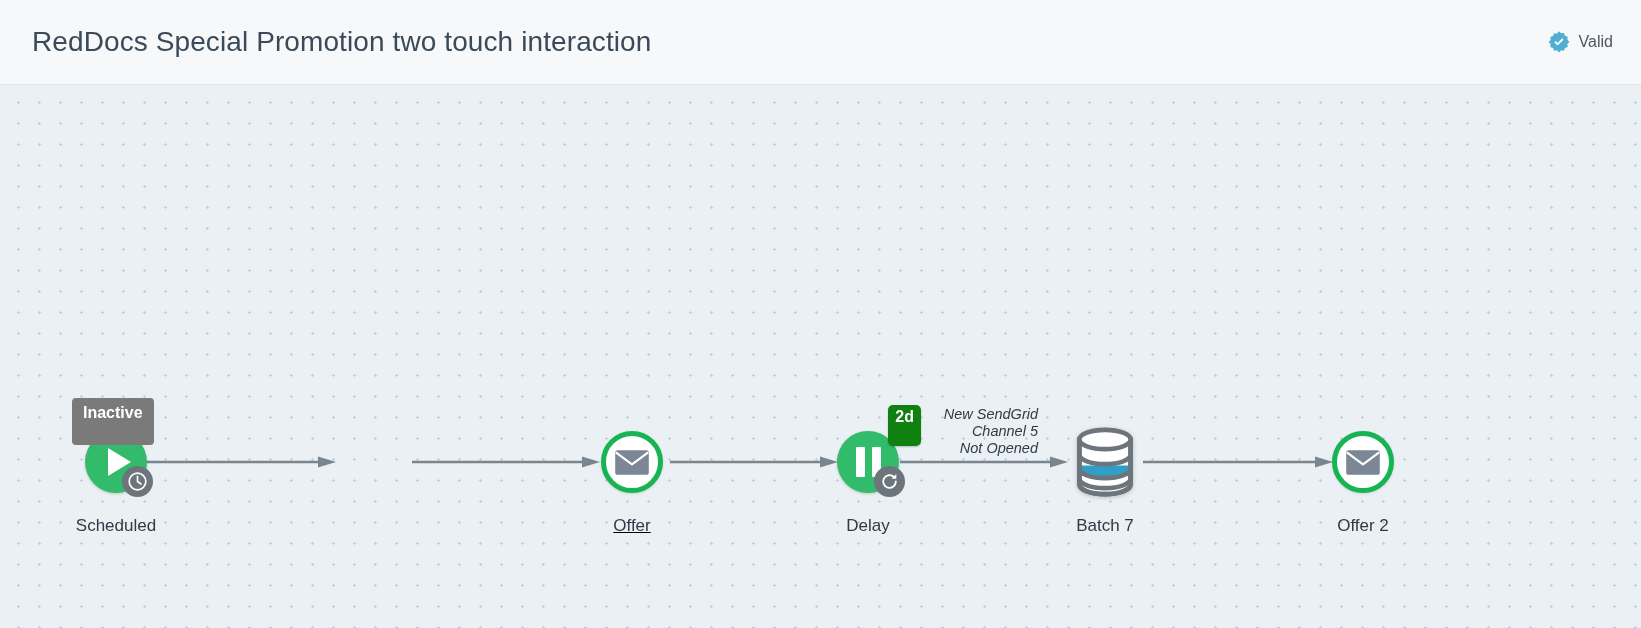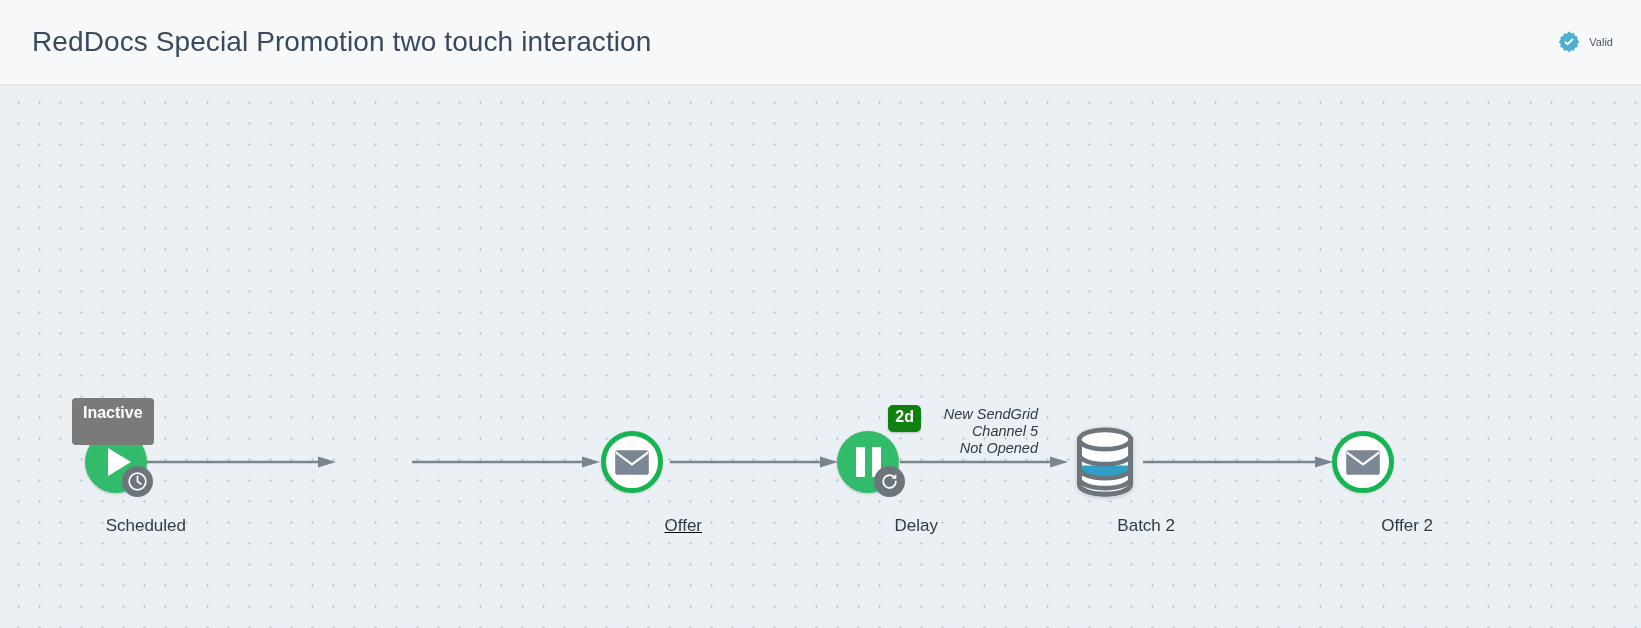--- a/index.html
+++ b/index.html
@@ -36,21 +36,21 @@
   }
   .header-status {
     position: absolute;
     right: 28px;
     top: 30px;
     display: flex;
     align-items: center;
     gap: 8px;
   }
   .status-label {
-    font-size: 11px;
+    font-size: 16px;
     color: #4a5866;
   }
   .valid-badge-icon {
     width: 24px;
     height: 24px;
     display: block;
   }
 
   
   .canvas {
@@ -78,21 +78,20 @@
     height: 92px;
     display: flex;
     align-items: center;
     justify-content: center;
   }
   .node-label {
     font-size: 17px;
     color: #2f3b47;
     margin-top: 8px;
     white-space: nowrap;
-    text-align: right;
   }
 
   
   .circle-fill {
     position: relative;
     width: 62px;
     height: 62px;
     border-radius: 50%;
     background: #31bb6a;
     display: flex;
@@ -137,21 +136,21 @@
   
   .dur-chip {
     position: absolute;
     top: -26px;
     right: -22px;
     background: #108010;
     color: #ffffff;
     font-size: 16px;
     font-weight: bold;
     border-radius: 5px;
-    padding: 4px 7px 7px 7px;
+    padding: 4px 7px 21px 7px;
     line-height: 1;
     box-shadow: 0 1px 2px rgba(0,0,0,0.22);
   }
 
   
   .tooltip-inactive {
     position: absolute;
     top: -18px;
     left: 26px;
     background: #7a7a7a;
@@ -321,21 +320,21 @@
           <g fill="none" stroke="#6d757c" stroke-width="4.6">
             <path d="M5.4 12.5 v45 a25.6 9.6 0 0 0 51.2 0 v-45"></path>
             <ellipse cx="31" cy="12.5" rx="25.6" ry="9.6" fill="#ffffff"></ellipse>
             <path d="M5.4 27.5 a25.6 9.6 0 0 0 51.2 0"></path>
             <path d="M5.4 41.5 a25.6 9.6 0 0 0 51.2 0"></path>
             <path d="M5.4 51.5 a25.6 9.6 0 0 0 51.2 0"></path>
           </g>
         </svg>
       </span>
     </div>
-    <div class="node-label">Batch 2</div>
+    <div class="node-label">Batch 7</div>
   </div>
 
   <div class="node" style="left:1293px; top:331px;">
     <div class="node-graphic">
       <div class="circle-ring">
         <span>
           <svg class="env-icon" width="36" height="27" viewBox="0 0 36 27" aria-hidden="true">
             <rect x="1.2" y="1.2" width="33.6" height="24.6" rx="2.6" fill="#7b8794"></rect>
             <path d="M1.8 3.4 L18 15.4 L34.2 3.4" fill="none" stroke="#ffffff" stroke-width="2.2" stroke-linejoin="round"></path>
           </svg>

